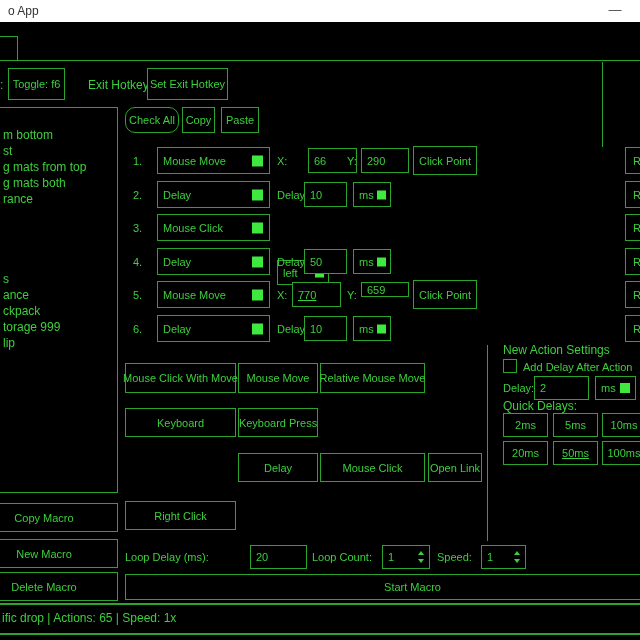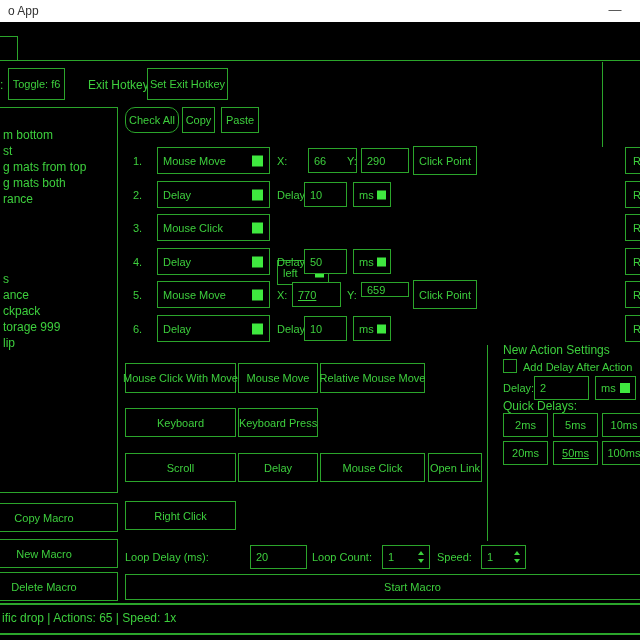--- a/index.html
+++ b/index.html
@@ -162,21 +162,20 @@
   </div>
   <div class="btn" style="left:625px;top:315px;width:40px;height:27px;justify-content:flex-start;padding-left:7px;">R</div>
 
   <div class="btn" style="left:125px;top:363px;width:111px;height:30px;">Mouse Click With Move</div>
   <div class="btn" style="left:238px;top:363px;width:80px;height:30px;">Mouse Move</div>
   <div class="btn" style="left:320px;top:363px;width:105px;height:30px;">Relative Mouse Move</div>
 
   <div class="btn" style="left:125px;top:408px;width:111px;height:29px;">Keyboard</div>
   <div class="btn" style="left:238px;top:408px;width:80px;height:29px;">Keyboard Press</div>
 
-  <div class="btn" style="left:125px;top:453px;width:111px;height:29px;">Scroll</div>
   <div class="btn" style="left:238px;top:453px;width:80px;height:29px;">Delay</div>
   <div class="btn" style="left:320px;top:453px;width:105px;height:29px;">Mouse Click</div>
   <div class="btn" style="left:428px;top:453px;width:54px;height:29px;">Open Link</div>
 
   <div class="btn" style="left:125px;top:501px;width:111px;height:29px;">Right Click</div>
 
   <div class="vline" style="left:487px;top:345px;height:196px;"></div>
 
   <span class="lbl lbl12" style="left:503px;top:343px;">New Action Settings</span>
   <div class="checkbox" style="left:503px;top:359px;"></div>

